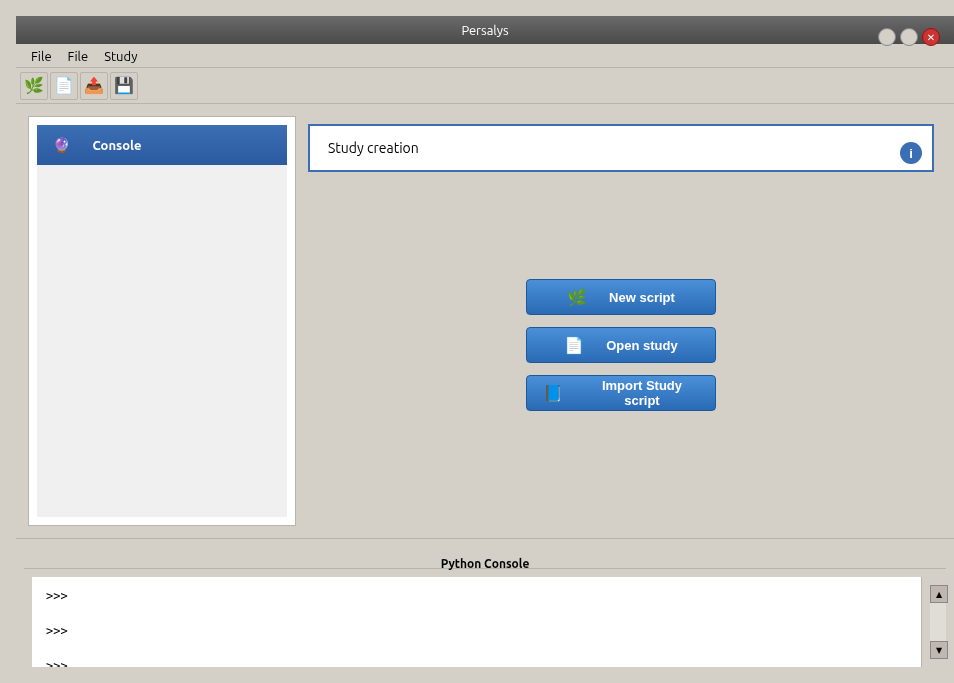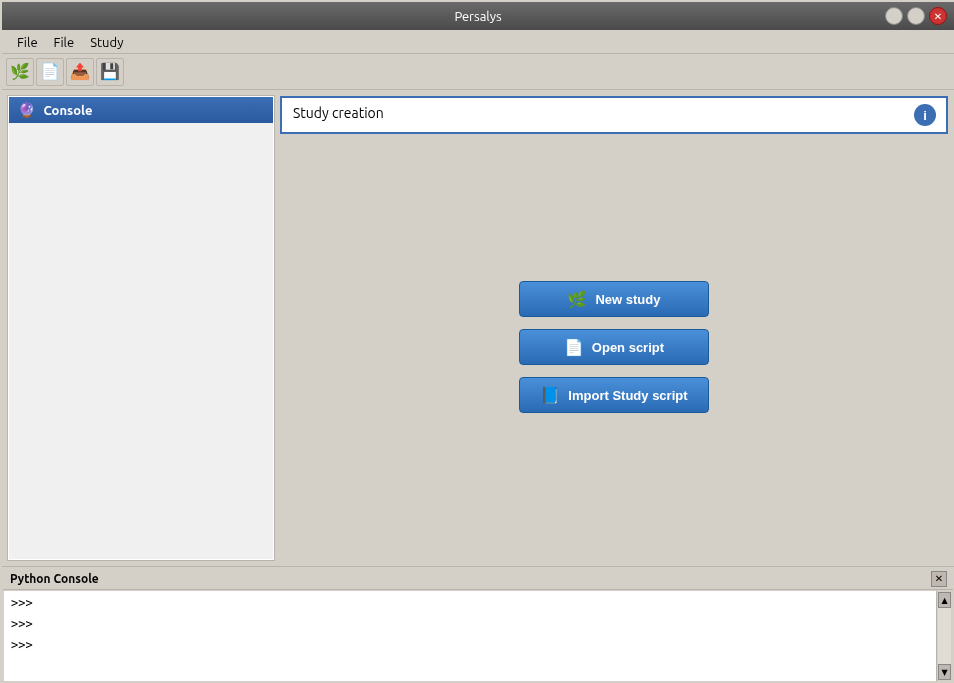--- a/index.html
+++ b/index.html
@@ -1,15 +1,15 @@
 <!DOCTYPE html>
 <html><head>
   <meta charset="utf-8">
   <style>
-    * { margin: 0; padding: 1px; box-sizing: border-box; }
+    * { margin: 0; padding: 8px; box-sizing: border-box; }
 
     body {
       font-family: 'Ubuntu', 'DejaVu Sans', Arial, sans-serif;
       font-size: 13px;
       background: #d4d0c8;
       width: 954px;
       height: 683px;
       overflow: hidden;
       display: flex;
       flex-direction: column;
@@ -136,21 +136,21 @@
       flex: 1;
       margin: 4px 4px 4px 4px;
       display: flex;
       flex-direction: column;
     }
     .right-panel-header {
       background: #fff;
       border: 2px solid #3c6eb4;
       padding: 6px 10px;
       display: flex;
-      align-items: flex-start;
+      align-items: flex-end;
       justify-content: space-between;
       margin-bottom: 0;
     }
     .right-panel-title {
       font-size: 14px;
       font-weight: normal;
       color: #000;
     }
     .info-btn {
       width: 22px;
@@ -203,20 +203,21 @@
       flex-shrink: 0;
     }
     .console-header {
       background: #d4d0c8;
       border-bottom: 1px solid #b8b4ac;
       padding: 2px 6px;
       display: flex;
       align-items: center;
       justify-content: space-between;
       height: 22px;
+      flex-direction: column;
     }
     .console-title {
       font-size: 12px;
       font-weight: bold;
       color: #000;
     }
     .console-close {
       width: 16px;
       height: 16px;
       background: #c0b8b0;
@@ -317,25 +318,25 @@
   <div class="right-panel">
     <div class="right-panel-header">
       <span class="right-panel-title">Study creation</span>
       <button class="info-btn">
         <span>i</span>
       </button>
     </div>
     <div class="right-panel-body">
       <button class="action-btn">
         <span class="btn-icon">🌿</span>
-        <span>New study</span>
+        <span>New script</span>
       </button>
       <button class="action-btn">
         <span class="btn-icon">📄</span>
-        <span>Open script</span>
+        <span>Open study</span>
       </button>
       <button class="action-btn">
         <span class="btn-icon">📘</span>
         <span>Import Study script</span>
       </button>
     </div>
   </div>
 
 </div>
 

